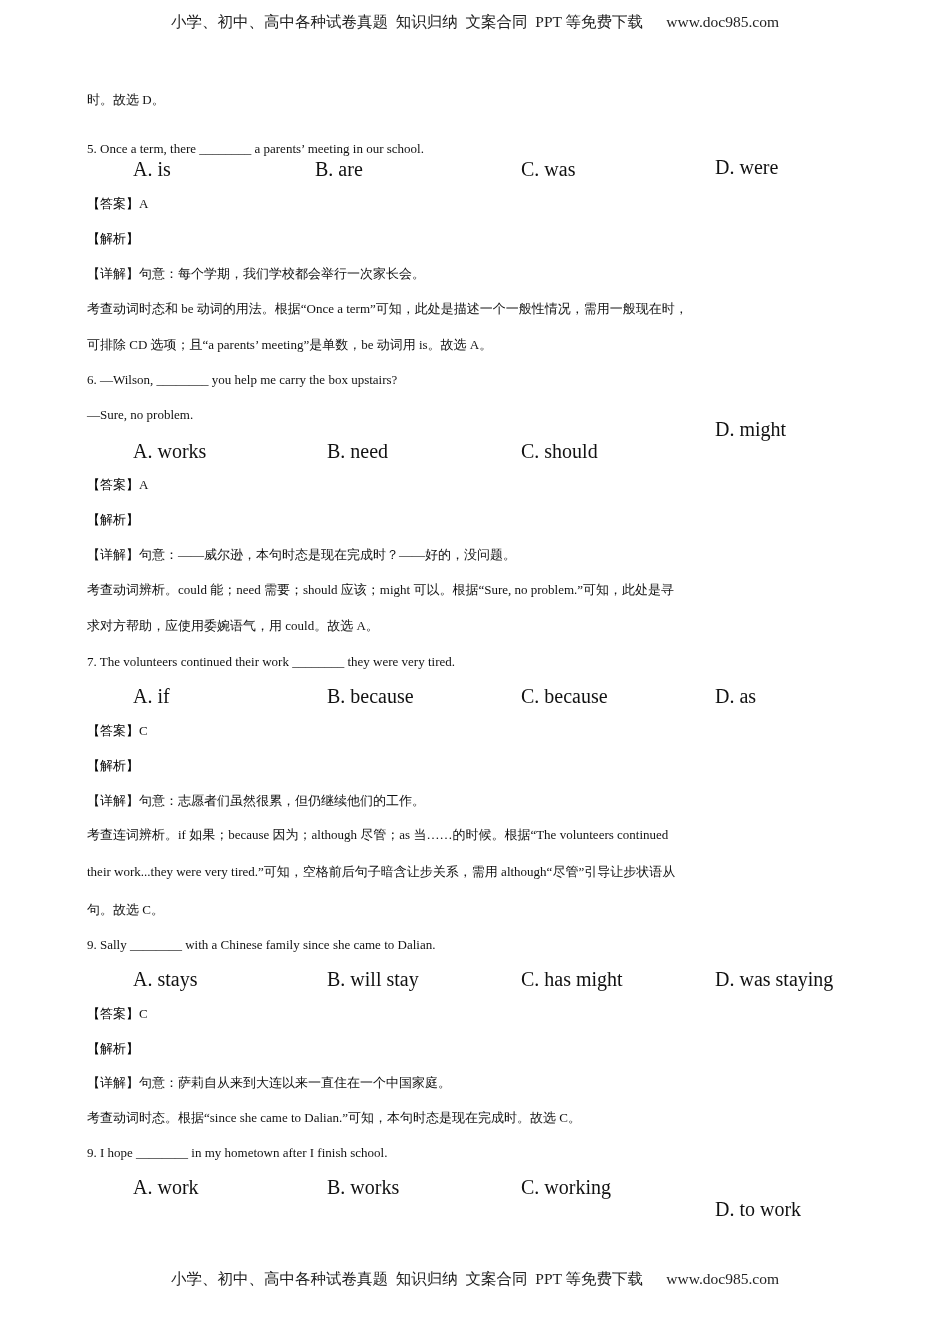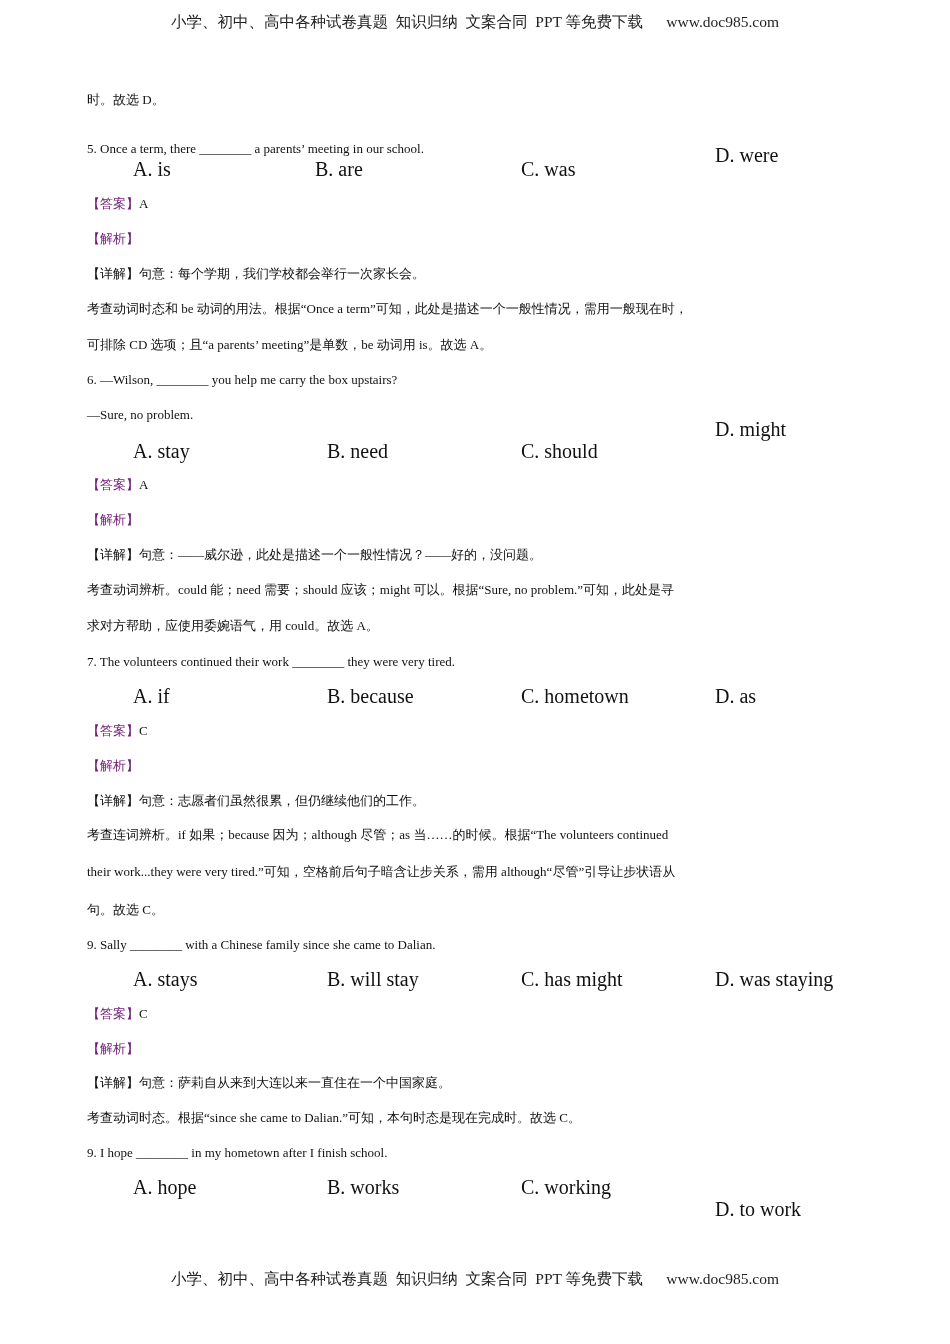--- a/index.html
+++ b/index.html
@@ -4,73 +4,73 @@
 <style>
   html, body { margin: 0; padding: 0; background: #ffffff; }
   body { width: 950px; height: 1344px; position: relative; overflow: hidden;
          font-family: "Liberation Serif", "DejaVu Serif", serif; color: #111; }
   .header, .footer { position: absolute; left: 0; width: 950px; text-align: center;
          font-size: 15.5px; color: #222; white-space: pre; }
   .header { top: 12px; }
   .footer { top: 1269px; }
   .line { position: absolute; left: 87px; font-size: 13px; white-space: nowrap; line-height: 20px; }
   .opt { position: absolute; font-size: 20px; white-space: nowrap; line-height: 20px; margin-left: 46px; }
-  .tag { color: #701a75; text-align: right; }
+  .tag { color: #000000; text-align: right; }
 </style>
 </head>
 <body>
 
 <div class="header">小学、初中、高中各种试卷真题  知识归纳  文案合同  PPT 等免费下载      www.doc985.com</div>
 
 <div class="line" style="top:90px">时。故选 D。</div>
 
 <div class="line" style="top:139px">5. Once a term, there ________ a parents’ meeting in our school.</div>
 <div class="opt" style="top:159px;left:87px">A. is</div>
 <div class="opt" style="top:159px;left:269px">B. are</div>
 <div class="opt" style="top:159px;left:475px">C. was</div>
-<div class="opt" style="top:145px;left:669px">D. were</div>
+<div class="opt" style="top:157px;left:669px">D. were</div>
 <div class="line" style="top:194px"><span class="tag">【答案】</span><span>A</span></div>
 <div class="line tag" style="top:229px">【解析】</div>
 <div class="line" style="top:264px"><span>【详解】</span><span>句意：每个学期，我们学校都会举行一次家长会。</span></div>
 <div class="line" style="top:299px">考查动词时态和 be 动词的用法。根据“Once a term”可知，此处是描述一个一般性情况，需用一般现在时，</div>
 <div class="line" style="top:335px">可排除 CD 选项；且“a parents’ meeting”是单数，be 动词用 is。故选 A。</div>
 
 <div class="line" style="top:370px">6. —Wilson, ________ you help me carry the box upstairs?</div>
 <div class="line" style="top:405px">—Sure, no problem.</div>
-<div class="opt" style="top:441px;left:87px">A. stay</div>
+<div class="opt" style="top:441px;left:87px">A. works</div>
 <div class="opt" style="top:441px;left:281px">B. need</div>
 <div class="opt" style="top:441px;left:475px">C. should</div>
 <div class="opt" style="top:419px;left:669px">D. might</div>
 <div class="line" style="top:475px"><span class="tag">【答案】</span><span>A</span></div>
 <div class="line tag" style="top:510px">【解析】</div>
-<div class="line" style="top:545px"><span>【详解】</span><span>句意：——威尔逊，此处是描述一个一般性情况？——好的，没问题。</span></div>
+<div class="line" style="top:545px"><span>【详解】</span><span>句意：——威尔逊，本句时态是现在完成时？——好的，没问题。</span></div>
 <div class="line" style="top:580px">考查动词辨析。could 能；need 需要；should 应该；might 可以。根据“Sure, no problem.”可知，此处是寻</div>
 <div class="line" style="top:616px">求对方帮助，应使用委婉语气，用 could。故选 A。</div>
 
 <div class="line" style="top:652px">7. The volunteers continued their work ________ they were very tired.</div>
 <div class="opt" style="top:686px;left:87px">A. if</div>
 <div class="opt" style="top:686px;left:281px">B. because</div>
-<div class="opt" style="top:686px;left:475px">C. hometown</div>
+<div class="opt" style="top:686px;left:475px">C. because</div>
 <div class="opt" style="top:686px;left:669px">D. as</div>
 <div class="line" style="top:721px"><span class="tag">【答案】</span><span>C</span></div>
 <div class="line tag" style="top:756px">【解析】</div>
 <div class="line" style="top:791px"><span>【详解】</span><span>句意：志愿者们虽然很累，但仍继续他们的工作。</span></div>
 <div class="line" style="top:825px">考查连词辨析。if 如果；because 因为；although 尽管；as 当……的时候。根据“The volunteers continued</div>
 <div class="line" style="top:862px">their work...they were very tired.”可知，空格前后句子暗含让步关系，需用 although“尽管”引导让步状语从</div>
 <div class="line" style="top:900px">句。故选 C。</div>
 
 <div class="line" style="top:935px">9. Sally ________ with a Chinese family since she came to Dalian.</div>
 <div class="opt" style="top:969px;left:87px">A. stays</div>
 <div class="opt" style="top:969px;left:281px">B. will stay</div>
 <div class="opt" style="top:969px;left:475px">C. has might</div>
 <div class="opt" style="top:969px;left:669px">D. was staying</div>
 <div class="line" style="top:1004px"><span class="tag">【答案】</span><span>C</span></div>
 <div class="line tag" style="top:1039px">【解析】</div>
 <div class="line" style="top:1073px"><span>【详解】</span><span>句意：萨莉自从来到大连以来一直住在一个中国家庭。</span></div>
 <div class="line" style="top:1108px">考查动词时态。根据“since she came to Dalian.”可知，本句时态是现在完成时。故选 C。</div>
 
 <div class="line" style="top:1143px">9. I hope ________ in my hometown after I finish school.</div>
-<div class="opt" style="top:1177px;left:87px">A. hope</div>
+<div class="opt" style="top:1177px;left:87px">A. work</div>
 <div class="opt" style="top:1177px;left:281px">B. works</div>
 <div class="opt" style="top:1177px;left:475px">C. working</div>
 <div class="opt" style="top:1199px;left:669px">D. to work</div>
 
 <div class="footer">小学、初中、高中各种试卷真题  知识归纳  文案合同  PPT 等免费下载      www.doc985.com</div>
 
 </body></html>

